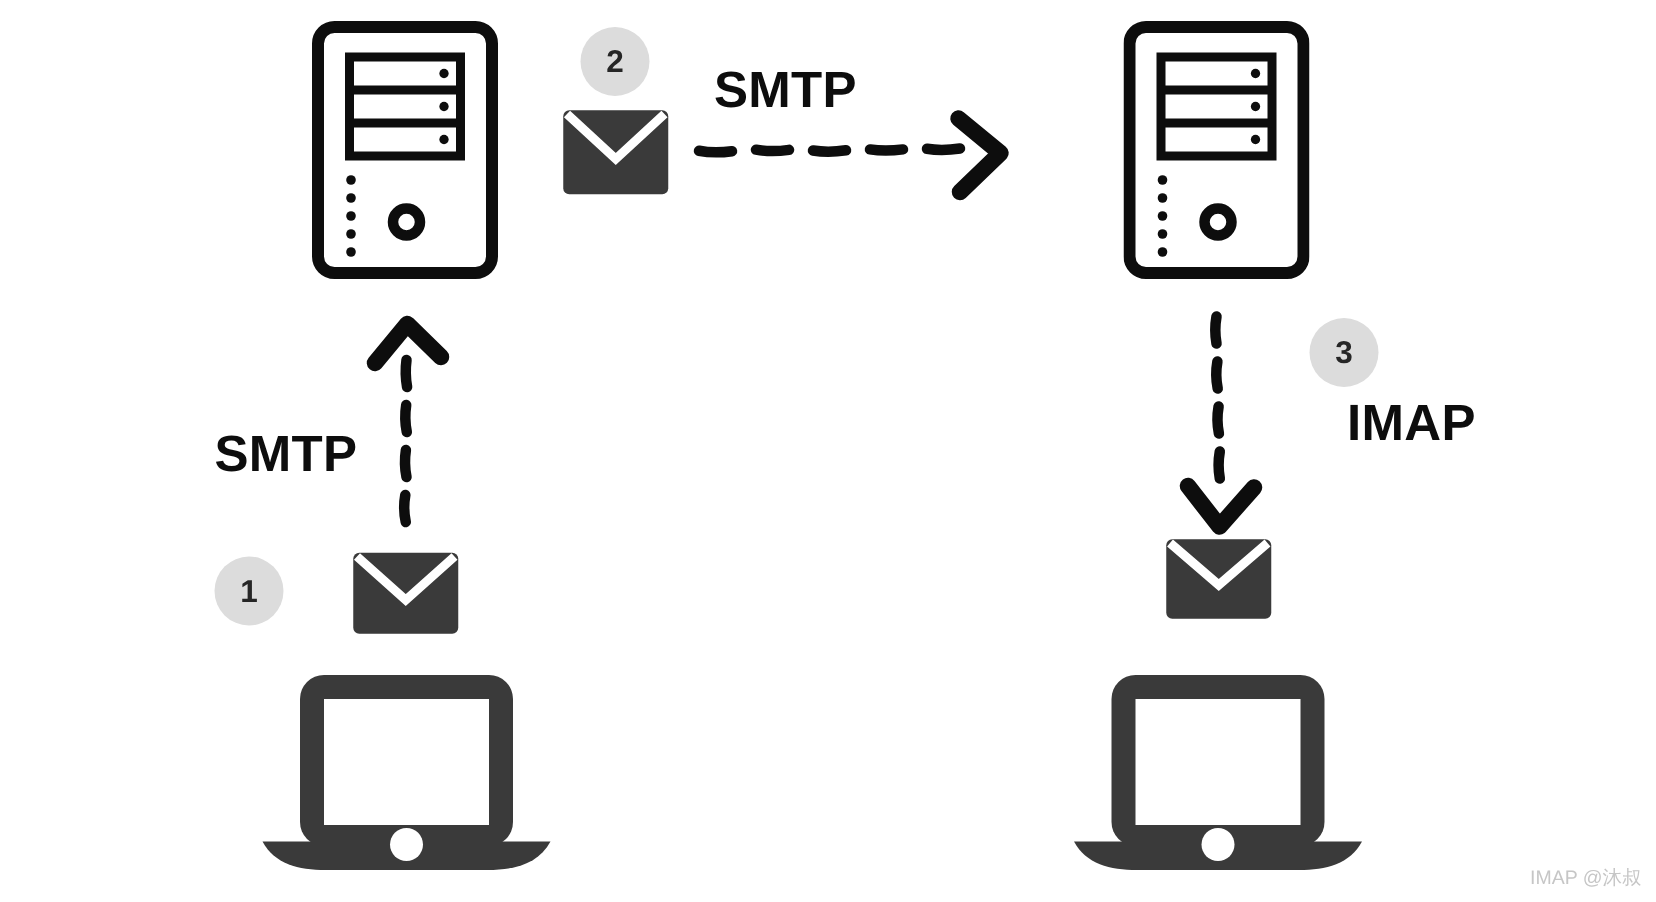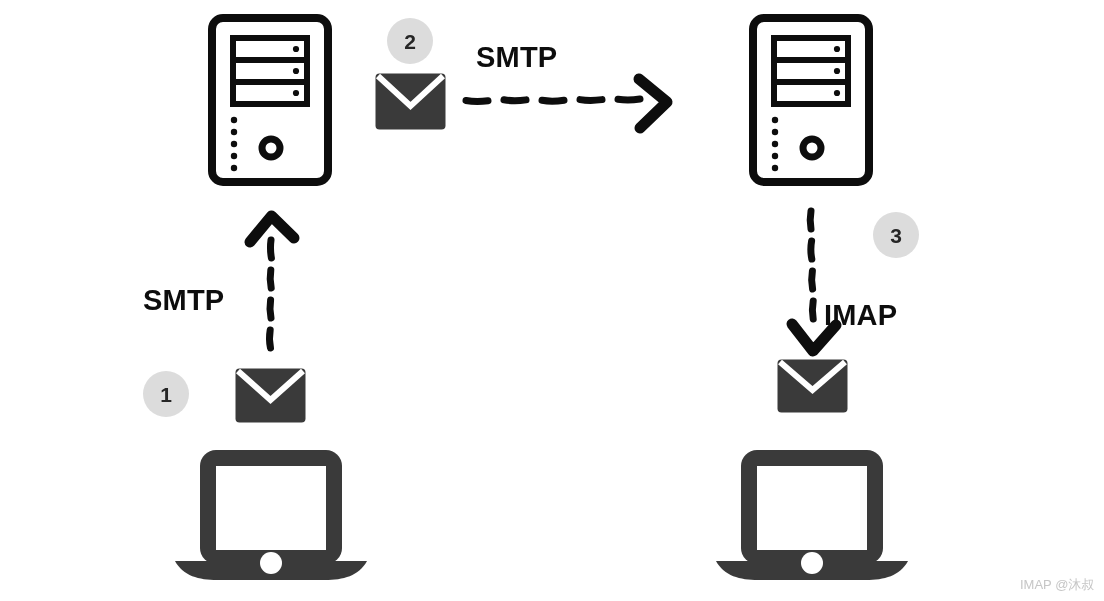--- a/index.html
+++ b/index.html
@@ -41,21 +41,21 @@
     font-weight: bold;
     display: flex;
     align-items: center;
     justify-content: center;
     line-height: 1;
   }
 
   
   .proto-label {
     color: #0d0d0d;
-    font-size: 29px;
+    font-size: 34px;
     font-weight: bold;
     letter-spacing: 0.2px;
     white-space: nowrap;
     line-height: 1;
   }
 
   
   .arrow svg { display: block; width: 100%; height: 100%; overflow: visible; }
 
   
@@ -161,21 +161,21 @@
         <path d="M 25.6 35 Q 24.0 44 25.8 53"></path>
         <path d="M 26.4 65 Q 24.8 74 26.6 83"></path>
         <path d="M 27.2 95 Q 25.6 104 27.2 113"></path>
       </g>
       <path d="M 6 118 L 27 145 L 50 119" fill="none" stroke="#0d0d0d" stroke-width="11" stroke-linecap="round" stroke-linejoin="round"></path>
     </svg>
   </div>
 
   <div class="abs badge" style="left:873px; top:212px;">3</div>
 
-  <div class="abs proto-label" style="left:824px; top:265px;margin-top:36px;">IMAP</div>
+  <div class="abs proto-label" style="left:898px; top:265px;">IMAP</div>
 
   <div class="abs envelope" style="left:777px; top:359px; width:71px; height:54px;">
     <svg viewBox="0 0 71 54" xmlns="http://www.w3.org/2000/svg">
       <rect x="0.5" y="0.5" width="70" height="53" rx="4" ry="4" fill="#3a3a3a"></rect>
       <path d="M 3 3 L 35.5 31 L 68 3" fill="none" stroke="#ffffff" stroke-width="6" stroke-linejoin="miter" stroke-linecap="butt"></path>
     </svg>
   </div>
 
   <div class="abs laptop" style="left:173px; top:447px;">
     <svg viewBox="0 0 196 136" xmlns="http://www.w3.org/2000/svg">

